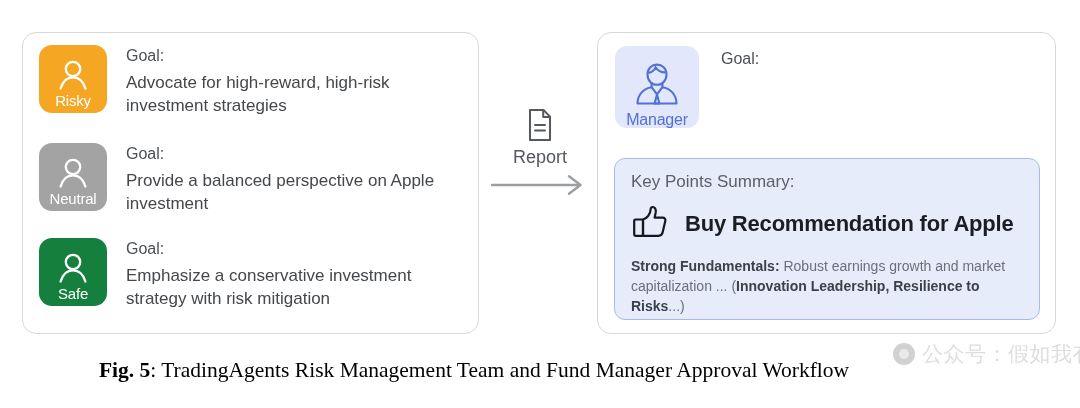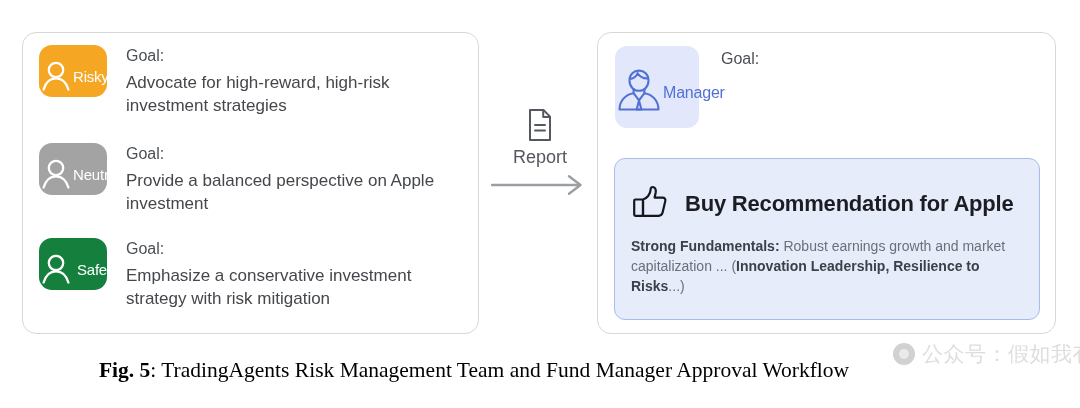--- a/index.html
+++ b/index.html
@@ -49,28 +49,28 @@
     position: absolute;
     display: flex;
     align-items: flex-start;
   }
   #agent-row-risky   { left: 16px; top: 12px; }
   #agent-row-neutral { left: 16px; top: 110px; }
   #agent-row-safe    { left: 16px; top: 205px; }
 
   .agent-badge {
     width: 68px;
-    height: 52px;
+    height: 68px;
     border-radius: 13px;
     flex: 0 0 68px;
     position: relative;
     display: flex;
-    flex-direction: row;
+    flex-direction: column;
     align-items: center;
-    justify-content: space-between;
+    justify-content: center;
     padding-top: 9px;
     box-sizing: border-box;
   }
   .agent-badge svg { display: block; }
   .agent-badge-label {
     font-size: 15px;
     color: #ffffff;
     line-height: 1;
     margin-top: 2px;
     letter-spacing: -0.2px;
@@ -103,23 +103,23 @@
     display: flex;
     align-items: flex-start;
   }
   .manager-badge {
     width: 84px;
     height: 82px;
     border-radius: 12px;
     background: #e2e7fb;
     flex: 0 0 84px;
     display: flex;
-    flex-direction: row;
+    flex-direction: column;
     align-items: center;
-    justify-content: flex-start;
+    justify-content: flex-end;
     padding-top: 8px;
     box-sizing: border-box;
   }
   .manager-badge-label {
     font-size: 16px;
     color: #5271d4;
     line-height: 1;
     margin-top: 3px;
     letter-spacing: -0.2px;
   }
@@ -321,20 +321,21 @@
           </svg>
         </span>
         <span class="manager-badge-label">Manager</span>
       </div>
       <div id="manager-text">
         <div class="goal-label">Goal:</div>
       </div>
     </div>
 
     <div id="key-points-panel">
+      <div id="key-points-title">Key Points Summary:</div>
 
       <div id="recommendation-row">
         <span>
           <svg width="38" height="34" viewBox="0 0 38 34" fill="none">
             <path d="M12 14.5 C15.6 13.4 19.6 9.4 19.6 4.6 C19.6 2.6 21 1.6 22.6 2.2
                      C24.3 2.9 25.2 4.8 24.6 8.0 L23.6 12.6 L31.6 12.6
                      C33.6 12.6 34.8 14.2 34.3 16.1 L31.6 27.6
                      C31.1 29.7 29.6 30.8 27.6 30.8 L12 30.8 Z" stroke="#15171c" stroke-width="2.2" stroke-linejoin="round" fill="none"></path>
             <rect x="3.2" y="14.5" width="8.8" height="16.3" rx="1.2" stroke="#15171c" stroke-width="2.2" fill="none"></rect>
           </svg>

